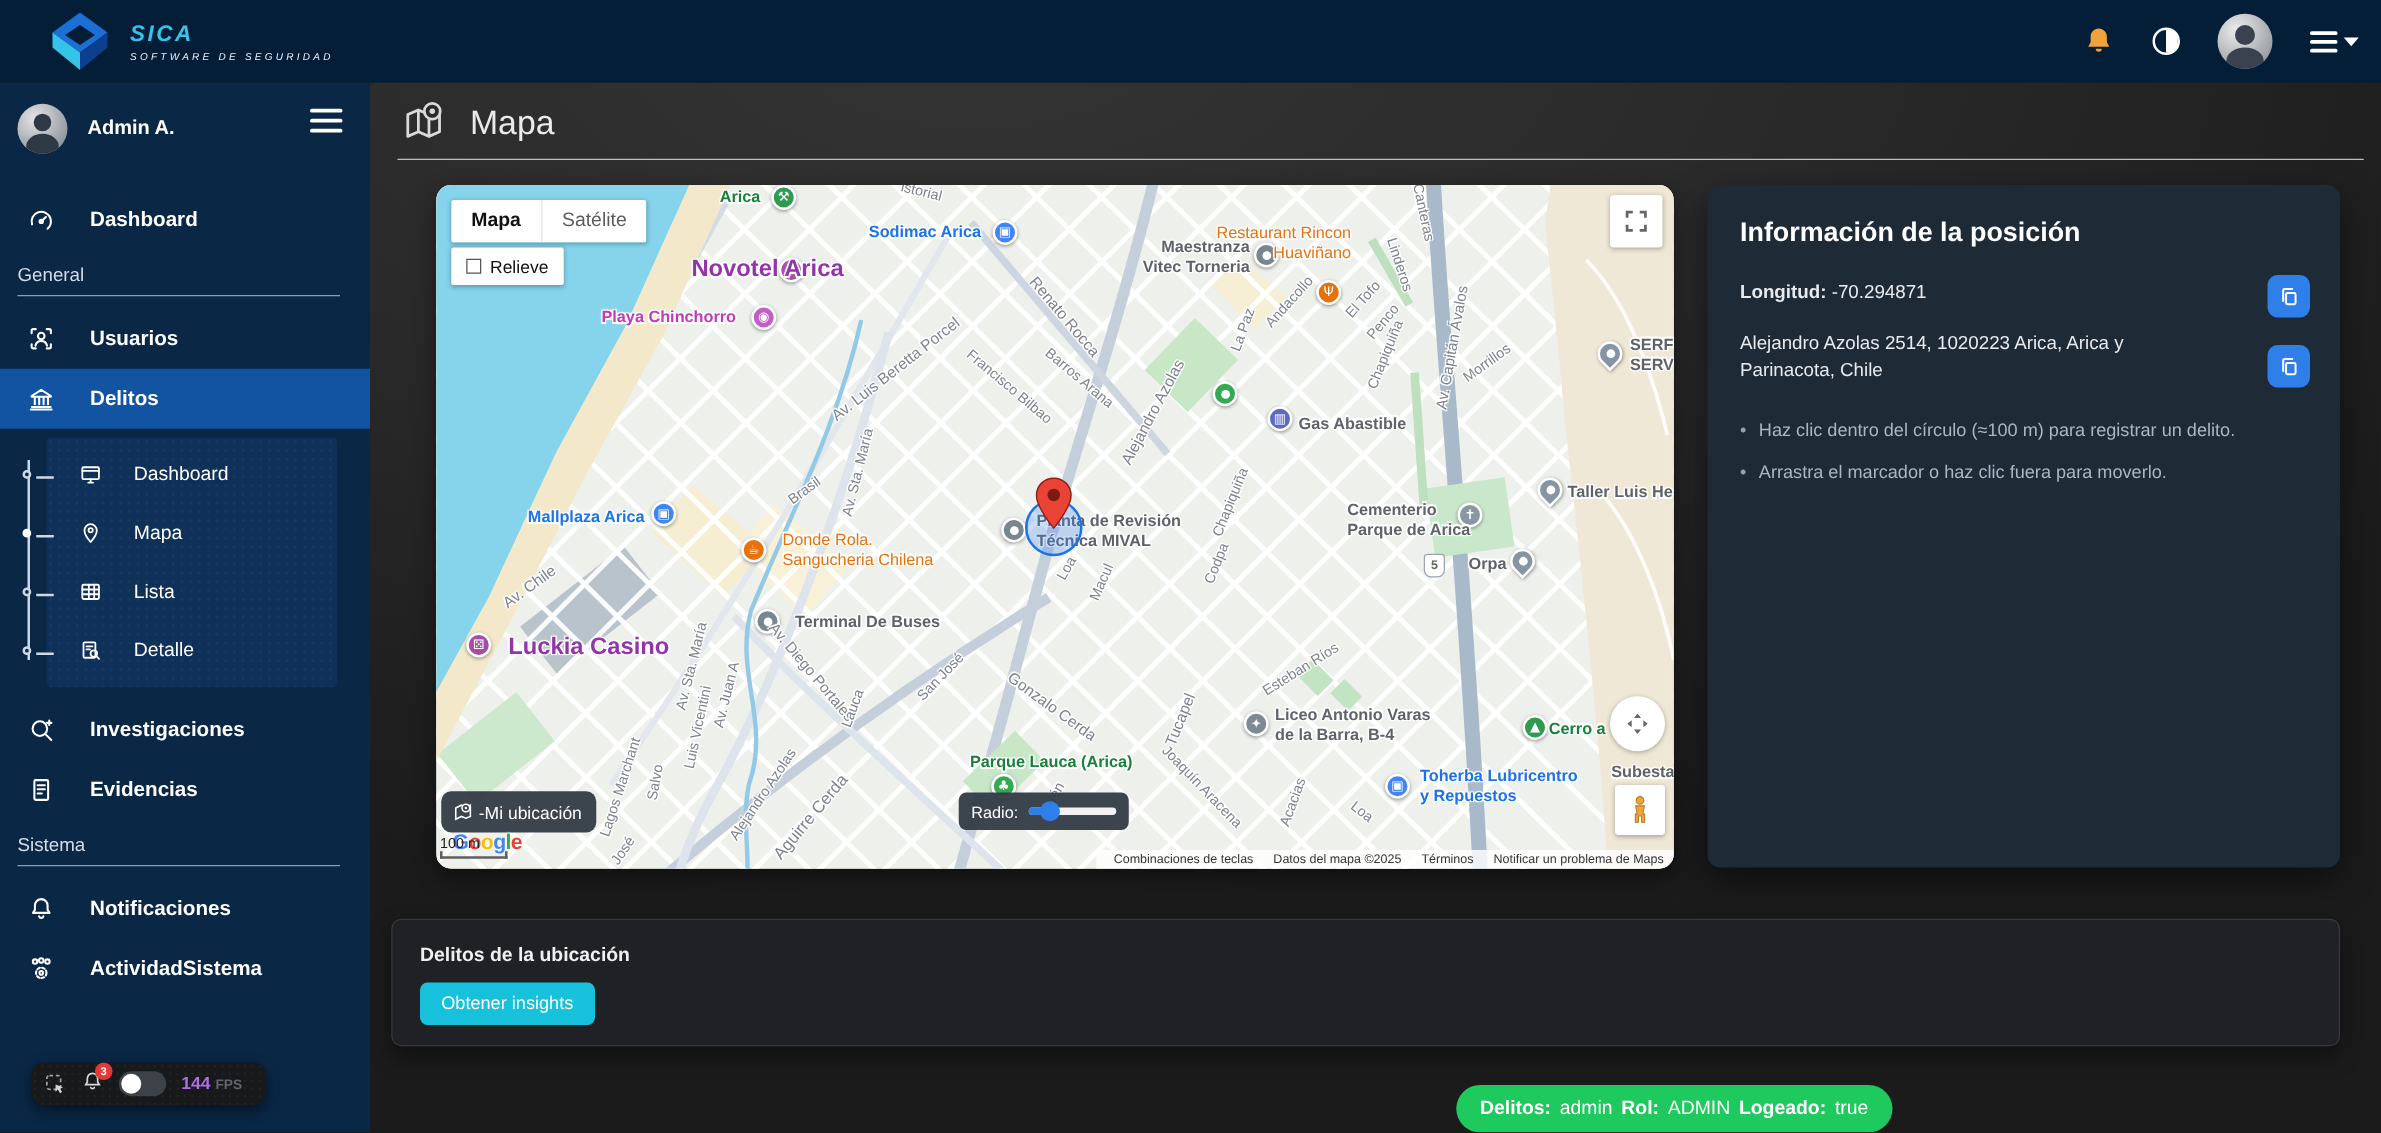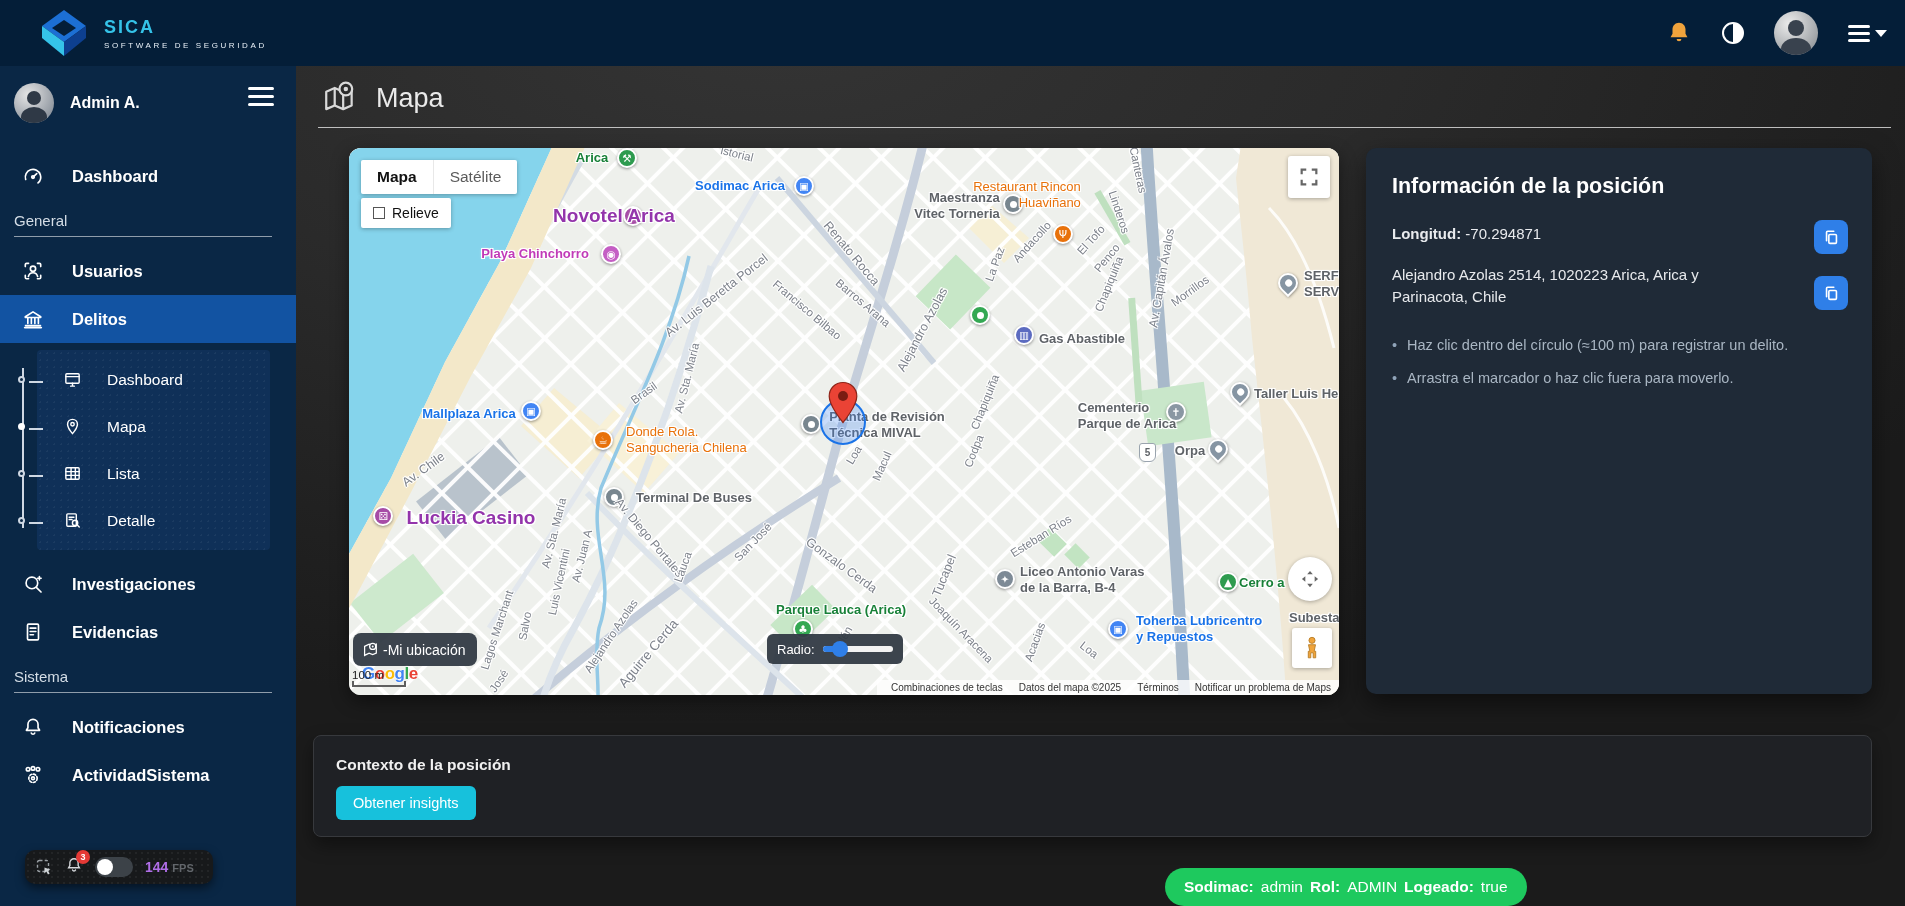--- a/index.html
+++ b/index.html
@@ -2,21 +2,21 @@
 <html><head>
 <meta charset="utf-8">
 <style>
   * { margin:0; padding:0; box-sizing:border-box; }
   html,body { width:1905px; height:906px; overflow:hidden; background:#1a1a1a;
     font-family:"Liberation Sans","DejaVu Sans",sans-serif; }
   #app { position:relative; width:1905px; height:906px; }
 
   
   #topbar { position:absolute; left:0; top:0; width:1905px; height:66px; background:#041e38; z-index:30; }
-  .brand { position:absolute; left:38px; top:8px; display:flex; align-items:center; gap:14px; }
+  .brand { position:absolute; left:38px; top:8px; display:flex; align-items:center; gap:14px;font-style:italic; }
   .brand-text .t1 { color:#35c3e8; font-size:18px; font-weight:bold; letter-spacing:2px; }
   .brand-text .t2 { color:#e9f1f8; font-size:8px; letter-spacing:2.6px; margin-top:3px; }
   .top-icons { position:absolute; right:18px; top:0; height:66px; display:flex; align-items:center; gap:30px; }
   .moon { width:22px; height:22px; border:2px solid #fff; border-radius:50%;
     background:linear-gradient(90deg, rgba(255,255,255,0) 50%, #fff 50%); }
   .avatar { width:44px; height:44px; border-radius:50%; overflow:hidden;
     background:radial-gradient(circle at 35% 30%, #ececec, #9b9fa3 75%); position:relative; }
   .avatar::before { content:""; position:absolute; left:50%; top:9px; width:16px; height:16px; margin-left:-8px;
     border-radius:50%; background:#39424e; }
   .avatar::after { content:""; position:absolute; left:50%; top:27px; width:30px; height:22px; margin-left:-15px;
@@ -646,26 +646,26 @@
             <span>Haz clic dentro del círculo (≈100 m) para registrar un delito.</span>
           </div>
           <div class="b-row">
             <span class="b-dot">•</span>
             <span>Arrastra el marcador o haz clic fuera para moverlo.</span>
           </div>
         </div>
     </div>
 
     <div id="context-panel">
-      <h3>Contexto de la posición</h3>
+      <h3>Delitos de la ubicación</h3>
       <button id="insights-btn">Obtener insights</button>
     </div>
 
     <div id="session-badge">
-      <b>Sodimac:</b>
+      <b>Delitos:</b>
         <span>admin</span>
       <b>Rol:</b>
         <span>ADMIN</span>
       <b>Logeado:</b>
         <span>true</span>
     </div>
   </div>
 </div>
 
 </body></html>

